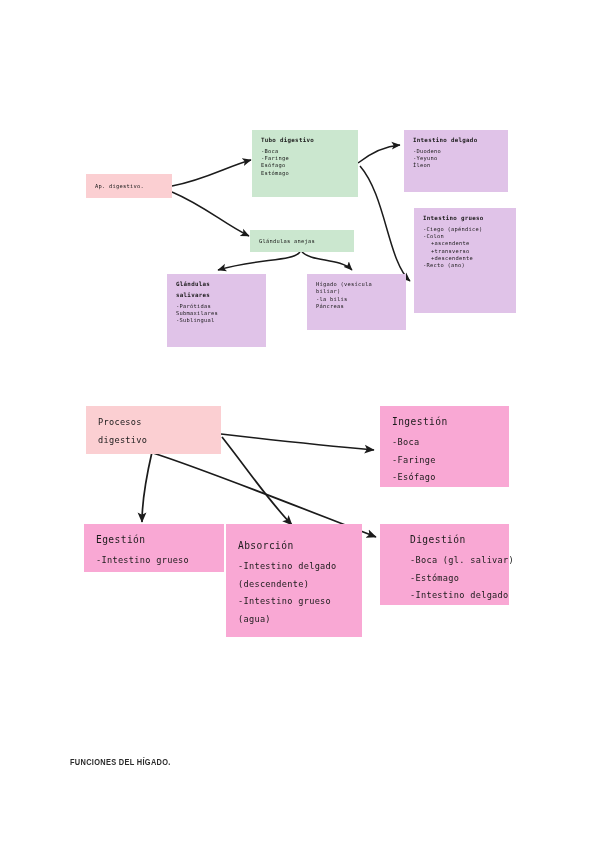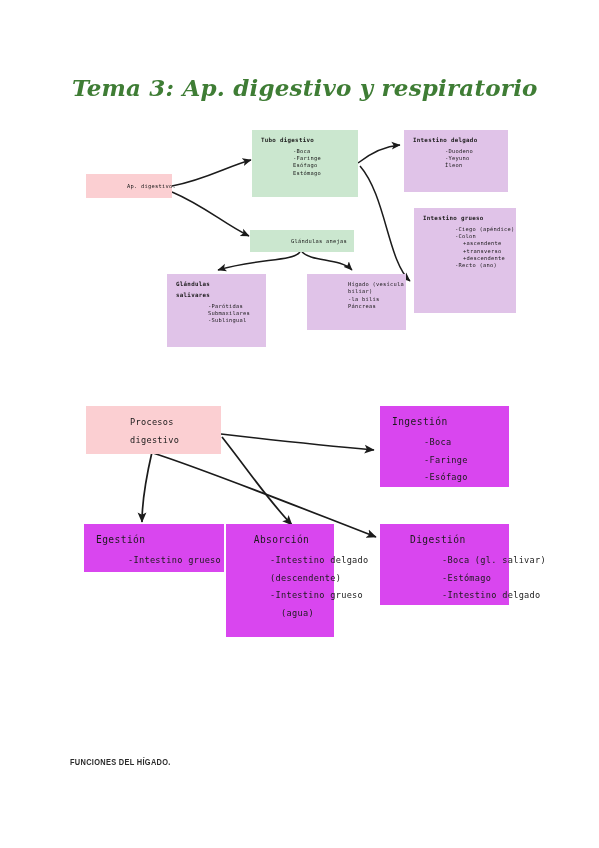--- a/index.html
+++ b/index.html
@@ -36,26 +36,25 @@
     line-height: 1.35;
   }
   .box .hd {
     display: block;
     margin-bottom: 3px;
     white-space: nowrap;
   }
   .box .li {
     display: block;
     white-space: nowrap;
-    margin-left: 32px;
   }
   .green  { background: #cbe7cf; }
   .purple { background: #e0c3e8; }
   .pink   { background: #fbcfd2; }
-  .blue   { background: #d946ef; }
+  .blue   { background: #f9a8d4; }
 
   
   .tiny { font-size: 5.4px; }
   .tiny .hd { font-size: 5.8px; font-weight: bold; letter-spacing: .3px; }
   .tiny .li { letter-spacing: .25px; }
   .tiny .sub { padding-left: 8px; }
 
   
   .big { font-size: 8.6px; }
   .big .hd { font-size: 9.6px; margin-bottom: 8px; letter-spacing: .4px; }
@@ -79,21 +78,20 @@
     transform-origin: left center;
     letter-spacing: .4px;
     white-space: nowrap;
   }
 </style>
 </head>
 <body>
 
 <div class="page">
 
-  <div class="title">Tema 3: Ap. digestivo y respiratorio</div>
 
   <svg class="links" viewBox="0 0 599 848">
     <defs>
       <marker id="ah" markerWidth="7" markerHeight="7" refX="5.6" refY="3" orient="auto">
         <path d="M0,0.4 L6,3 L0,5.6 L1.4,3 Z" fill="#1b1b1b"></path>
       </marker>
     </defs>
     <g fill="none" stroke="#1b1b1b" stroke-width="1.5" marker-end="url(#ah)">
 
       <path d="M172,186 C205,180 228,166 251,160"></path>
@@ -178,21 +176,21 @@
     <span class="li">-Boca</span>
     <span class="li">-Faringe</span>
     <span class="li">-Esófago</span>
   </div>
 
   <div class="box blue big" style="left:84px; top:524px; width:140px; height:48px; padding-left:12px; padding-top:10px;">
     <span class="hd">Egestión</span>
     <span class="li">-Intestino grueso</span>
   </div>
 
-  <div class="box blue big" style="left:226px; top:524px; width:108px; height:113px; padding-left:12px; padding-top:10px;text-align:center;">
+  <div class="box blue big" style="left:226px; top:524px; width:136px; height:113px; padding-left:12px; padding-top:16px;">
     <span class="hd">Absorción</span>
     <span class="li">-Intestino delgado</span>
     <span class="li">(descendente)</span>
     <span class="li">-Intestino grueso</span>
     <span class="li">(agua)</span>
   </div>
 
   <div class="box blue big" style="left:380px; top:524px; width:129px; height:81px; padding-left:30px; padding-top:10px;">
     <span class="hd">Digestión</span>
     <span class="li">-Boca (gl. salivar)</span>

